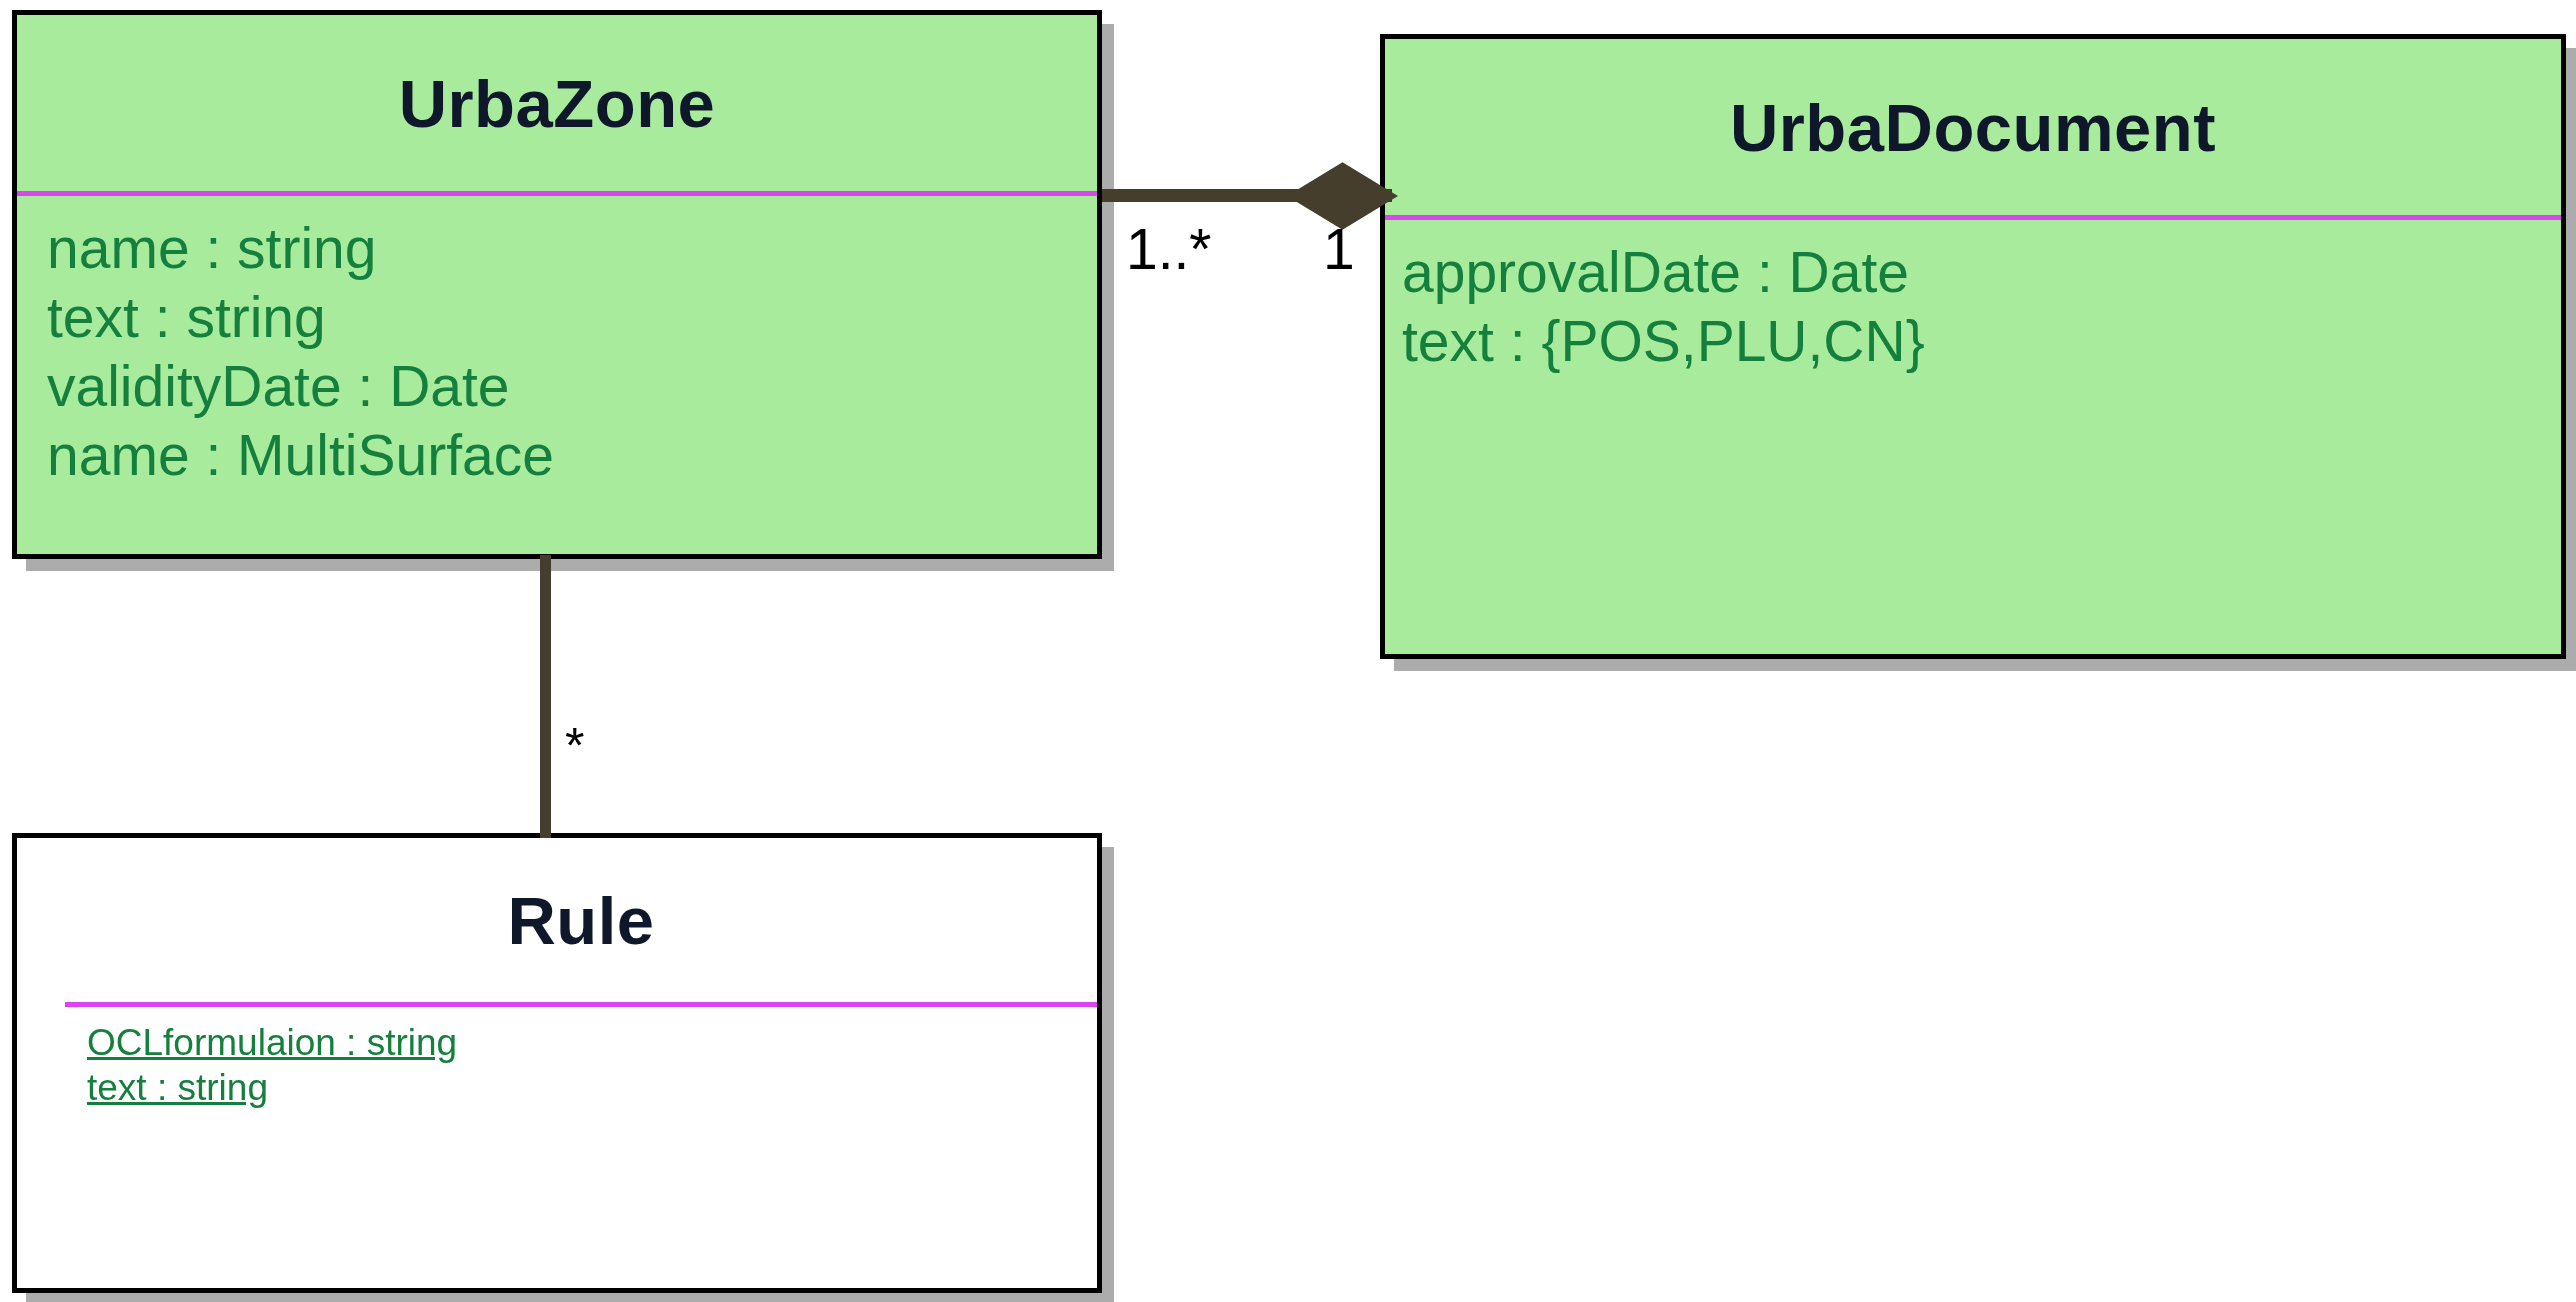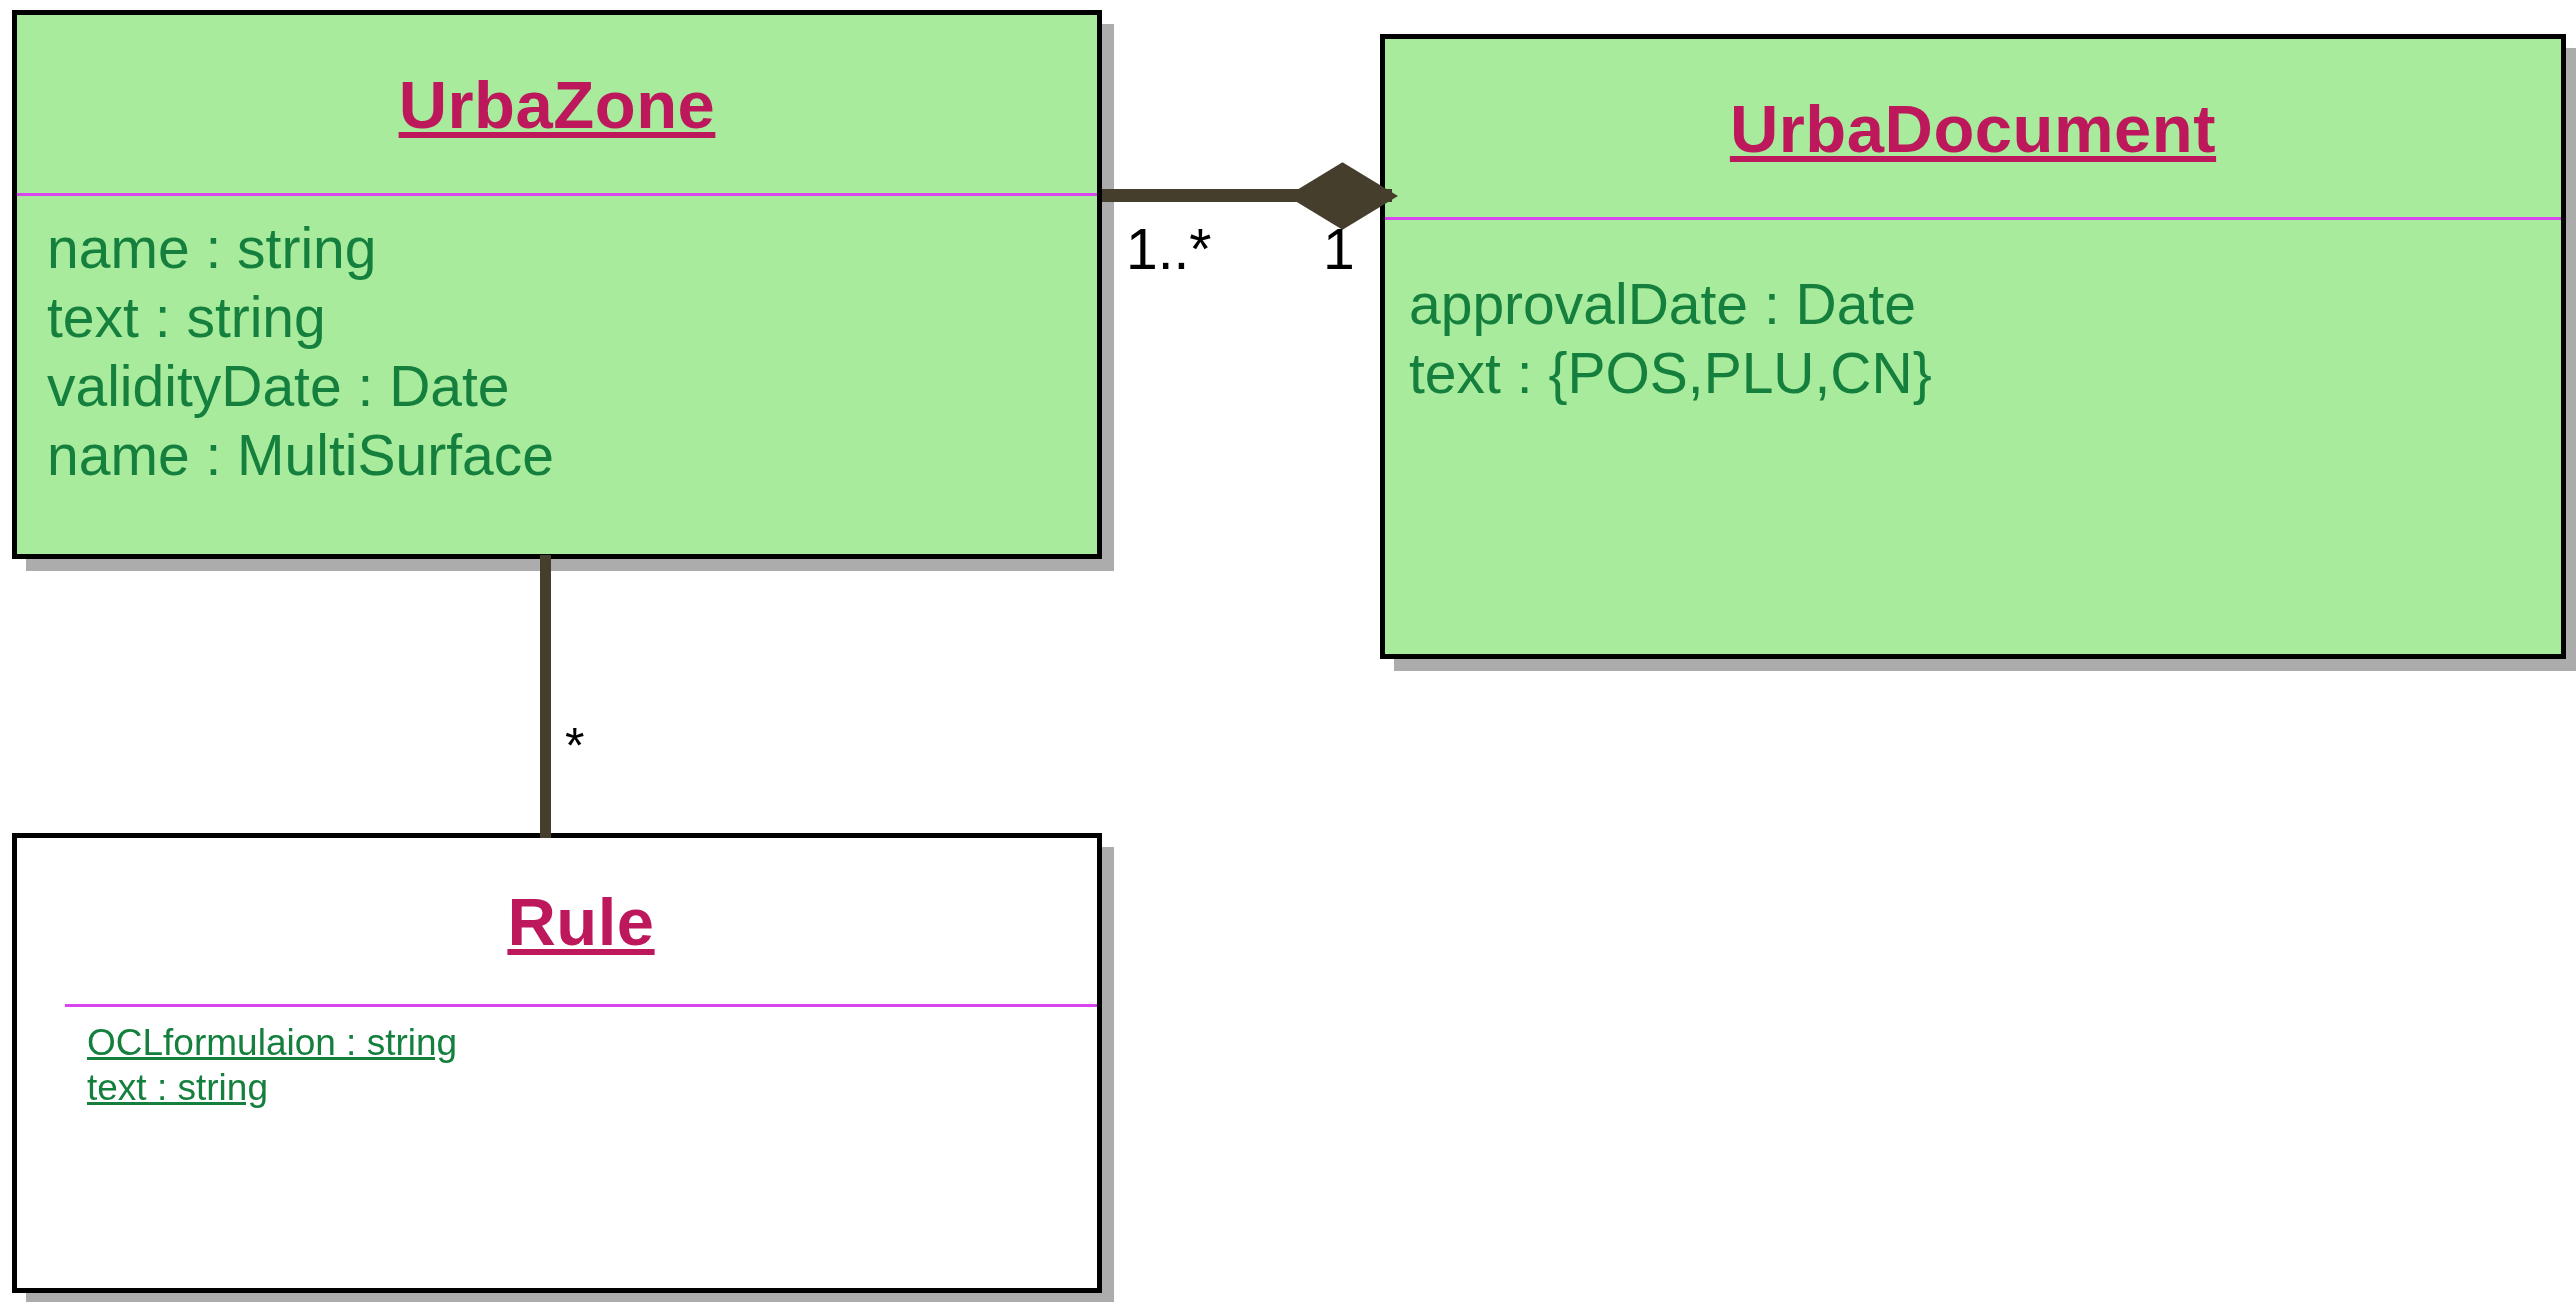--- a/index.html
+++ b/index.html
@@ -28,25 +28,24 @@
   }
   .uml-class.filled {
     background: #a8eb9c;
   }
   .class-header {
     box-sizing: border-box;
     width: 100%;
     display: flex;
     align-items: center;
     justify-content: center;
-    border-bottom: 3px solid #d946ef;
+    border-bottom: 5px solid #d946ef;
     font-weight: bold;
-    color: #be185d;
+    color: #0f172a;
     letter-spacing: 0.5px;
-    text-decoration: underline;
   }
   .class-attrs {
     box-sizing: border-box;
     width: 100%;
     padding: 18px 0 0 30px;
   }
   .attr-line {
     color: #15803d;
     white-space: pre;
     line-height: 1.21;
@@ -70,21 +69,21 @@
     left: 1380px;
     top: 34px;
     width: 1186px;
     height: 625px;
   }
   #urbadocument .class-header {
     height: 181px;
     font-size: 67px;
   }
   #urbadocument .attr-line { font-size: 57px; }
-  #urbadocument .class-attrs { padding-left: 24px; margin-top: 32px; }
+  #urbadocument .class-attrs { padding-left: 17px; }
 
   
   #rule {
     left: 12px;
     top: 833px;
     width: 1090px;
     height: 460px;
     padding-left: 48px;
   }
   #rule .class-header {

